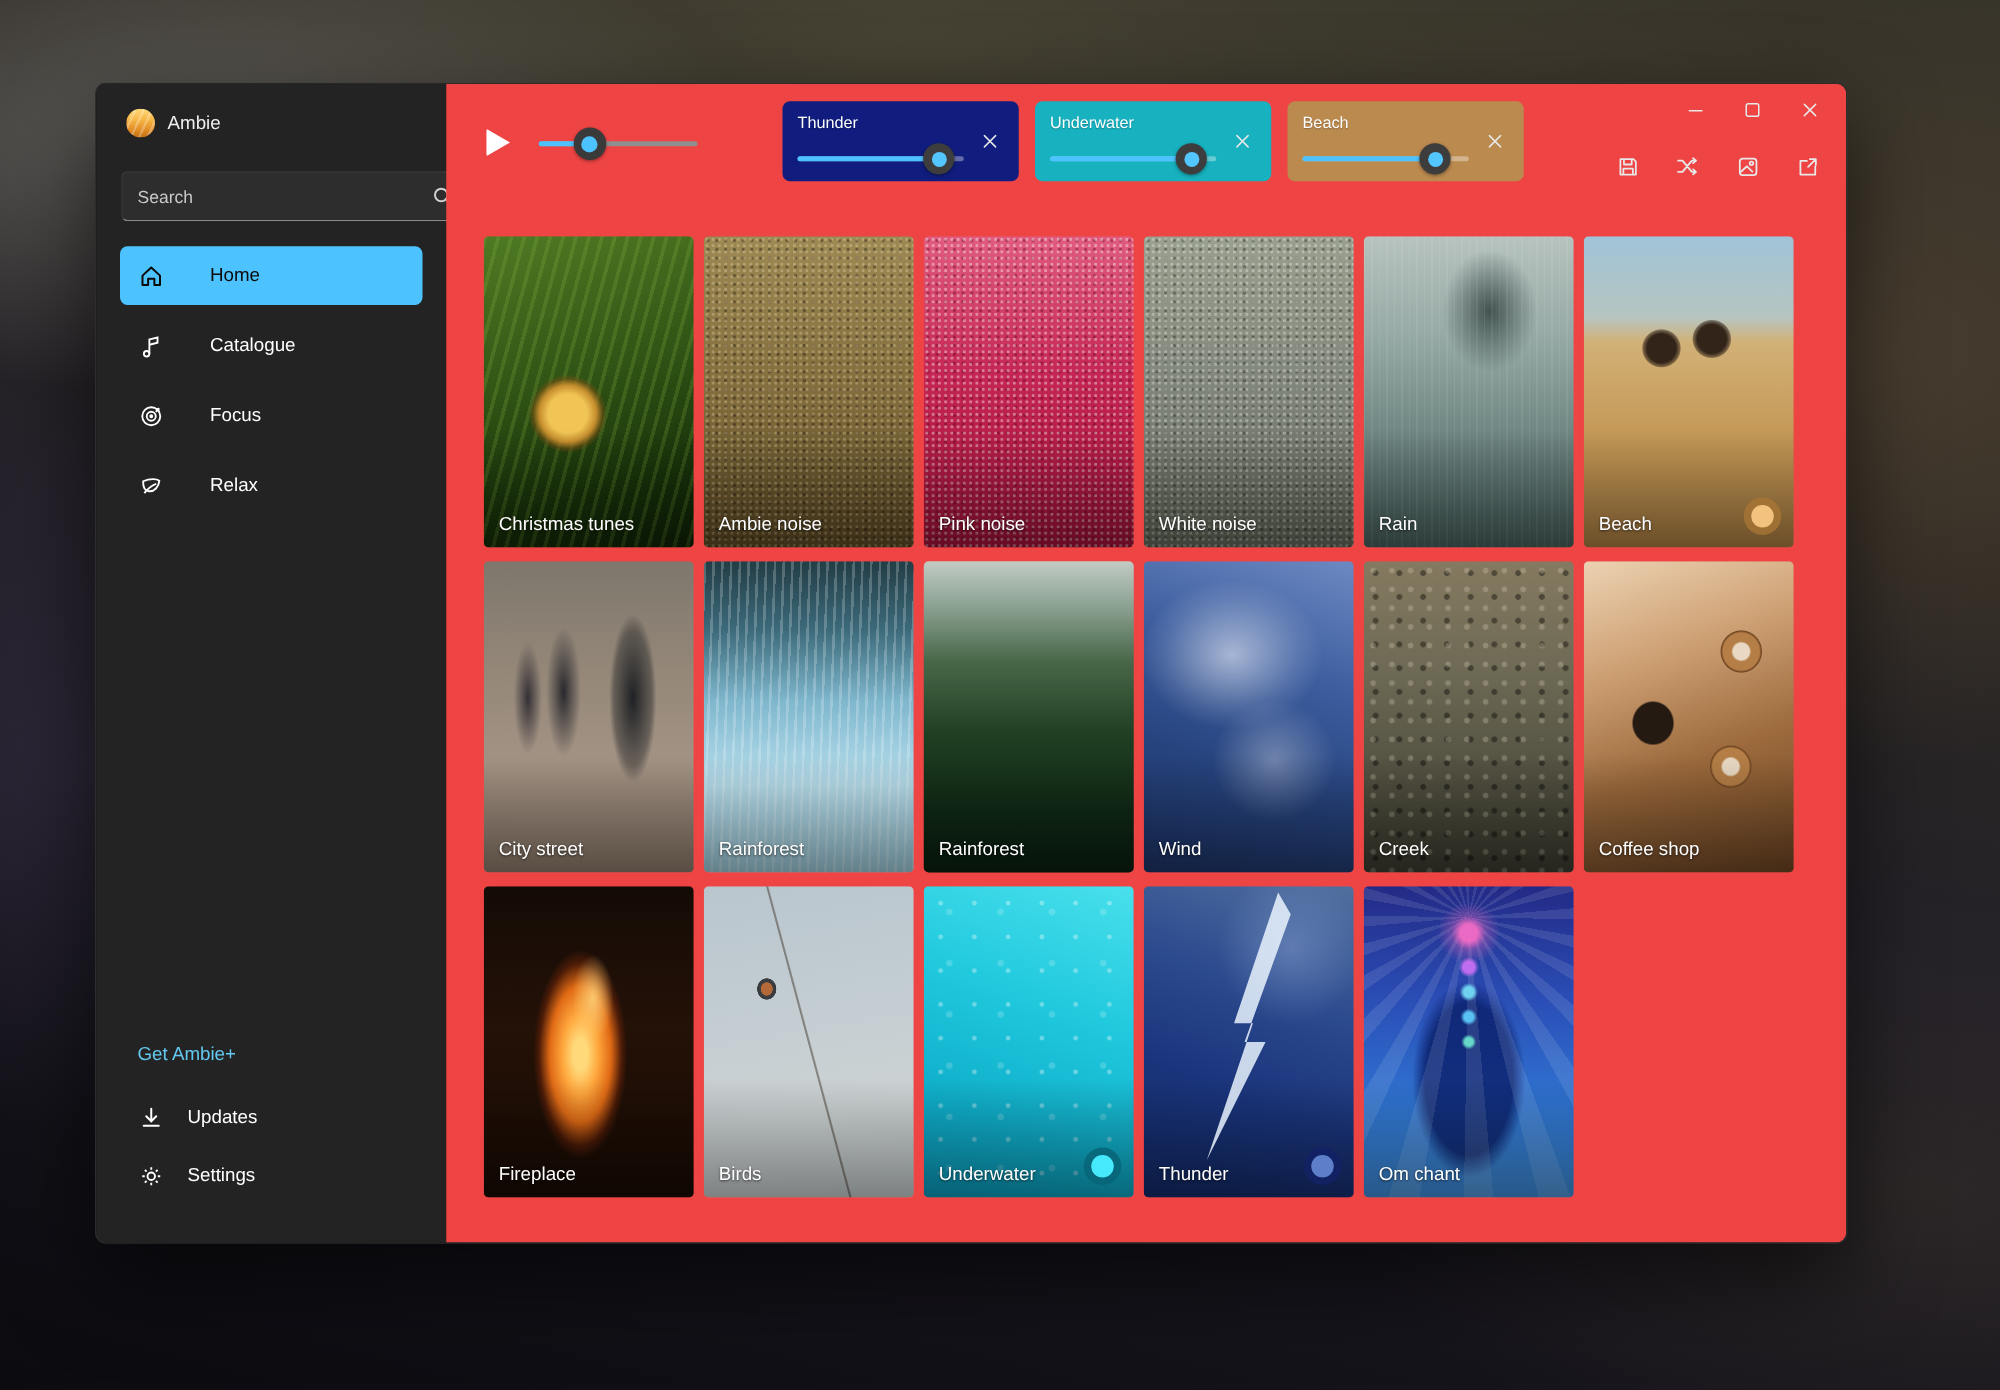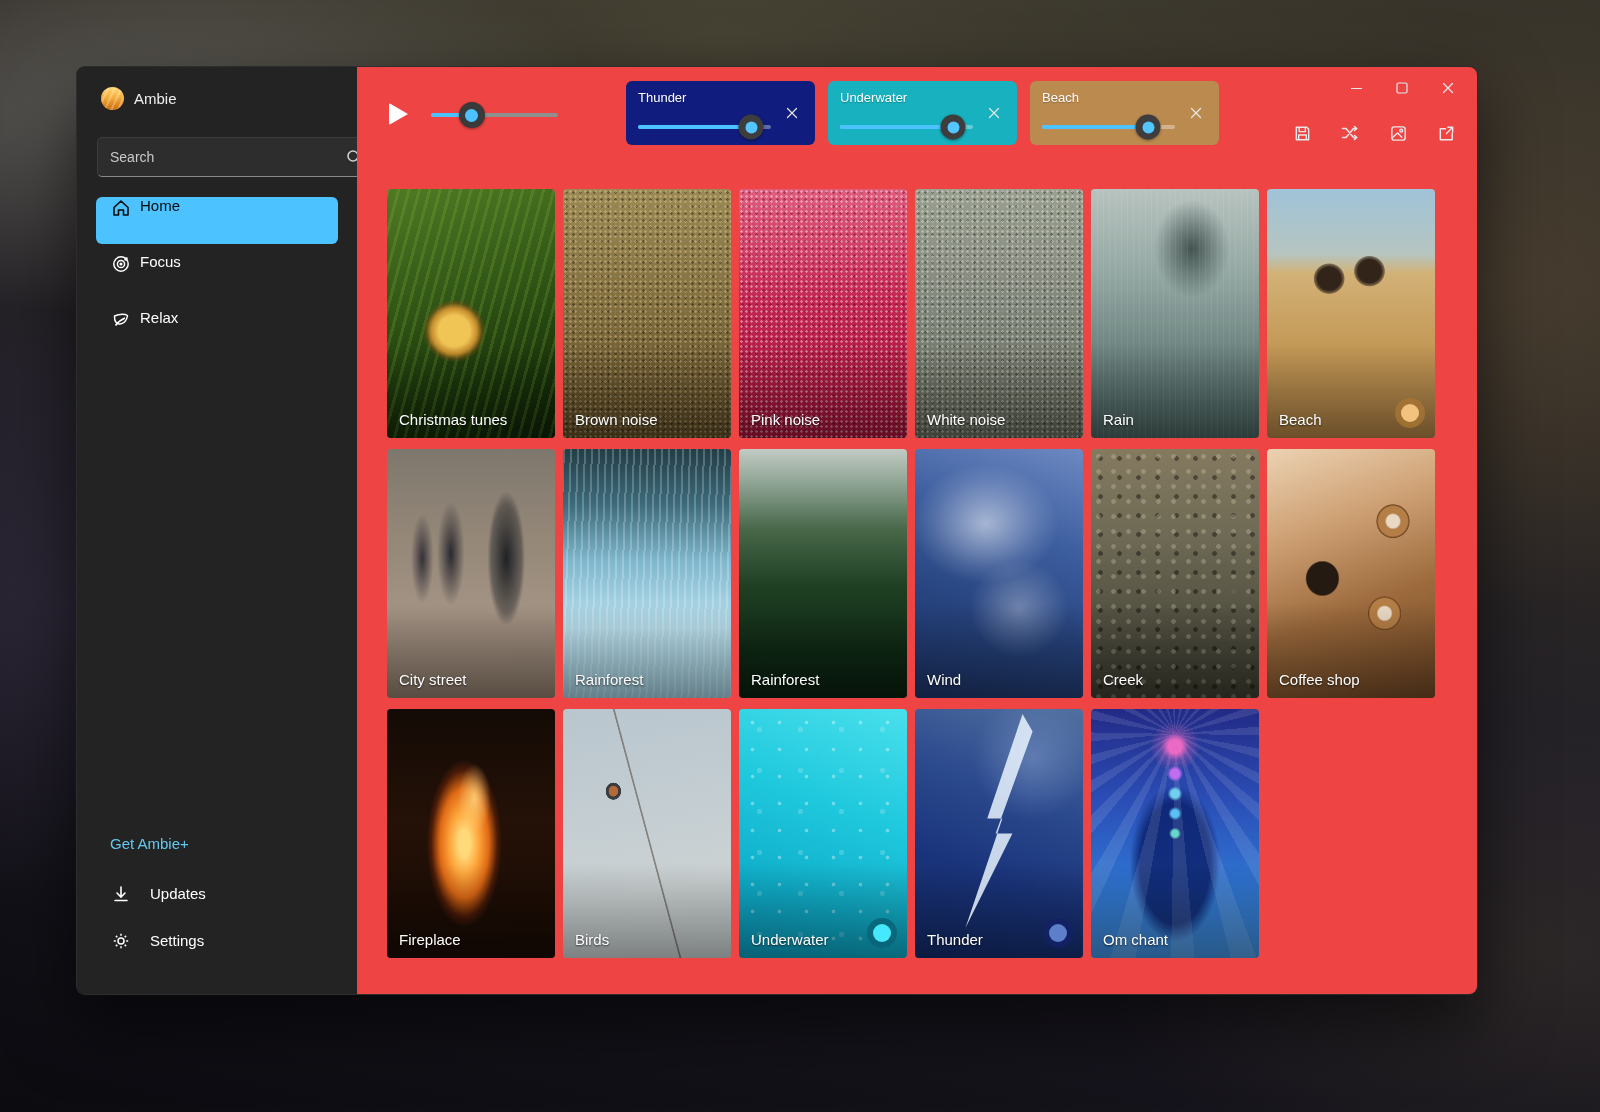--- a/index.html
+++ b/index.html
@@ -43,21 +43,21 @@
   }
   .searchbox input {
     flex:1; background:transparent; border:none; outline:none;
     color:#e8e8e8; font-size:14px; font-family:inherit;
   }
   .searchbox input::placeholder { color:#c9c9c9; }
   .searchbox svg { flex:none; }
 
   .nav { position:absolute; left:19px; top:130px; width:242px; display:flex; flex-direction:column; gap:9px; }
   .nav-item {
-    height:47px; border-radius:6px; display:flex; gap:8px;
+    height:47px; border-radius:6px; display:flex; align-items:center; gap:36px;
     padding:0 14px; color:#fff; font-size:15px; cursor:default;
   }
   .nav-item.selected { background:var(--accent); color:#0b0b0b; }
   .nav-ic { width:22px; height:22px; display:flex; align-items:center; justify-content:center; }
 
   .side-footer { position:absolute; left:19px; bottom:30px; width:242px; display:flex; flex-direction:column; gap:8px; }
   .foot-link { padding:10px 14px; font-size:15px; color:#63c8ef; }
   .foot-item { height:47px; border-radius:6px; display:flex; align-items:center; gap:18px; padding:0 14px; font-size:15px; color:#fff;text-align:center; }
 
   
@@ -221,20 +221,29 @@
           <span class="nav-ic">
             <svg width="20" height="20" viewBox="0 0 20 20" fill="none" stroke="currentColor" stroke-width="1.6" stroke-linejoin="round">
               <path d="M3 9.5 L10 3 L17 9.5 V17 H12.5 V12 H7.5 V17 H3 Z"></path>
             </svg>
           </span>
           <span>Home</span>
         </div>
         <div class="nav-item">
           <span class="nav-ic">
             <svg width="20" height="20" viewBox="0 0 20 20" fill="none" stroke="currentColor" stroke-width="1.5">
+              <path d="M8.5 16 V4.5 L15 3 V7.2 L8.5 8.8"></path>
+              <circle cx="6.3" cy="16" r="2.2"></circle>
+            </svg>
+          </span>
+          <span>Catalogue</span>
+        </div>
+        <div class="nav-item">
+          <span class="nav-ic">
+            <svg width="20" height="20" viewBox="0 0 20 20" fill="none" stroke="currentColor" stroke-width="1.5">
               <circle cx="10" cy="10" r="7.2"></circle>
               <circle cx="10" cy="10" r="3.6"></circle>
               <circle cx="10" cy="10" r="0.8" fill="currentColor"></circle>
               <path d="M13.6 6.4 L16.4 3.6 M14.6 5.4 h2 M14.6 5.4 v-2"></path>
             </svg>
           </span>
           <span>Focus</span>
         </div>
         <div class="nav-item">
           <span class="nav-ic">
@@ -379,21 +388,21 @@
             </svg>
           </span>
         </div>
       </div>
 
     <div class="grid">
         <div class="tile t-christmas">
           <div class="tile-label">Christmas tunes</div>
         </div>
         <div class="tile t-brown">
-          <div class="tile-label">Brown noise</div>
+          <div class="tile-label">Ambie noise</div>
         </div>
         <div class="tile t-pink">
           <div class="tile-label">Pink noise</div>
         </div>
         <div class="tile t-white">
           <div class="tile-label">White noise</div>
         </div>
         <div class="tile t-rain">
           <div class="tile-label">Rain</div>
         </div>

